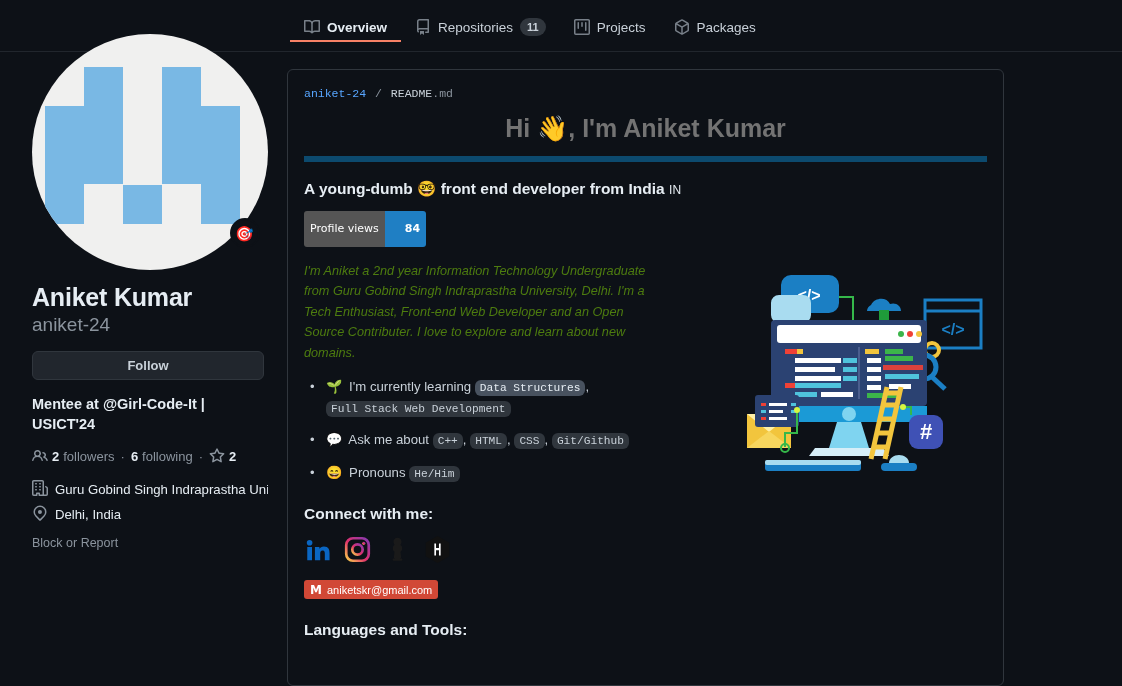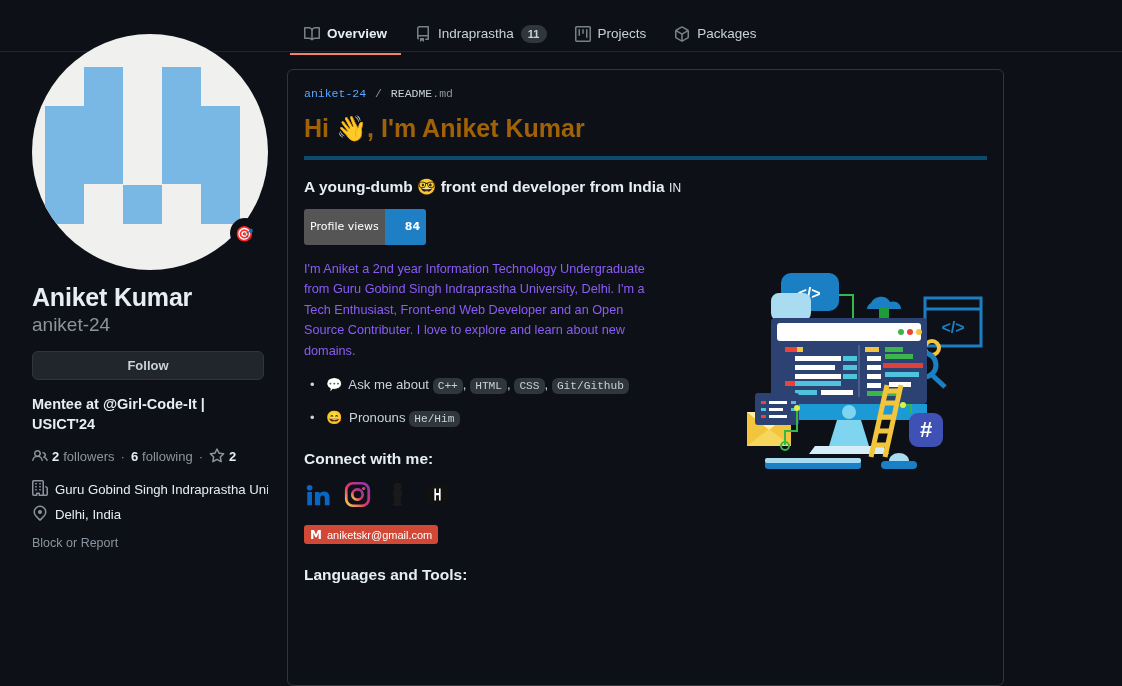--- a/index.html
+++ b/index.html
@@ -14,21 +14,21 @@
   
   .nav-bar {
     position: absolute; top: 0; left: 0;
     width: 1122px; height: 52px;
     border-bottom: 1px solid #21262d;
     display: flex; align-items: flex-start;
     padding-left: 290px;
   }
   .nav-tab {
     display: flex; align-items: center; gap: 7px;
-    height: 55px; padding: 0 14px;
+    height: 42px; padding: 0 14px;
     color: #c9d1d9; font-size: 13.5px;
     border-bottom: 2px solid transparent;
     cursor: pointer; white-space: nowrap;
     padding-top: 14px;
   }
   .nav-tab.active { border-bottom-color: #f78166; font-weight: 600; color: #e6edf3; }
   .nav-tab .tabicon { display: inline-flex; width: 16px; height: 16px; opacity: .85; }
   .nav-tab .tabicon svg { width: 16px; height: 16px; fill: #8b949e; }
   .counter {
     background: #30363d; color: #c9d1d9;
@@ -103,23 +103,23 @@
   .crumb {
     font-family: "Liberation Mono", monospace;
     font-size: 11.5px; color: #8b949e; margin-bottom: 12px;
   }
   .crumb .owner { color: #58a6ff; }
   .crumb .sep { color: #8b949e; margin: 0 2px; }
   .crumb .file { color: #c9d1d9; }
   .crumb .file .ext { color: #8b949e; }
 
   h1.title {
-    color: #a16207;
+    text-align: center; color: #737373;
     font-size: 25px; font-weight: 600; line-height: 1.3;
-    padding-bottom: 11px; border-bottom: 4px solid #0c4a6e;
+    padding-bottom: 11px; border-bottom: 6px solid #0c4a6e;
     margin-bottom: 18px;
   }
   .subtitle {
     color: #e6edf3;
     font-size: 15.5px; font-weight: 700; margin-bottom: 13px;
   }
   .subtitle .flag { font-size: 12px; font-weight: 400; letter-spacing: .3px; }
 
   .badge-pair {
     display: inline-flex; height: 36px; border-radius: 3px;
@@ -127,21 +127,21 @@
     font-family: "DejaVu Sans", sans-serif;
   }
   .badge-pair .bl, .badge-pair .br {
     display: flex; align-items: center; padding: 0 6px; color: #fff;
   }
   .badge-pair .bl { background: #555; }
   .badge-pair .br { background: #1f7fc4; font-weight: 600; padding-left: 20px; }
 
   .readme-body { position: relative; }
   .intro-para {
-    color: #8b5cf6;
+    font-style: italic; color: #4d7c0f;
     font-size: 12.7px; line-height: 1.62;
     max-width: 360px;
   }
   ul.facts { list-style: none; margin-top: 14px; max-width: 360px; }
   ul.facts li {
     position: relative; padding-left: 22px;
     color: #c9d1d9; font-size: 13.2px;
     line-height: 1.55; margin-bottom: 12px;
   }
   ul.facts li::before {
@@ -192,21 +192,21 @@
     </span>
     <span>Overview</span>
   </div>
 
   <div class="nav-tab">
     <span class="tabicon">
       <svg viewBox="0 0 16 16">
           <path d="M2 2.5A2.5 2.5 0 0 1 4.5 0h8.75a.75.75 0 0 1 .75.75v12.5a.75.75 0 0 1-.75.75h-2.5a.75.75 0 0 1 0-1.5h1.75v-2h-8a1 1 0 0 0-.714 1.7.75.75 0 1 1-1.072 1.05A2.495 2.495 0 0 1 2 11.5Zm10.5-1h-8a1 1 0 0 0-1 1v6.708A2.486 2.486 0 0 1 4.5 9h8ZM5 12.25a.25.25 0 0 1 .25-.25h3.5a.25.25 0 0 1 .25.25v3.25a.25.25 0 0 1-.4.2l-1.45-1.087a.249.249 0 0 0-.3 0L5.4 15.7a.25.25 0 0 1-.4-.2Z"></path>
         </svg>
     </span>
-    <span>Indraprastha</span>
+    <span>Repositories</span>
     <span class="counter">11</span>
   </div>
 
   <div class="nav-tab">
     <span class="tabicon">
       <svg viewBox="0 0 16 16">
           <path d="M1.75 0h12.5C15.216 0 16 .784 16 1.75v12.5A1.75 1.75 0 0 1 14.25 16H1.75A1.75 1.75 0 0 1 0 14.25V1.75C0 .784.784 0 1.75 0ZM1.5 1.75v12.5c0 .138.112.25.25.25h12.5a.25.25 0 0 0 .25-.25V1.75a.25.25 0 0 0-.25-.25H1.75a.25.25 0 0 0-.25.25ZM11.75 3a.75.75 0 0 1 .75.75v7.5a.75.75 0 0 1-1.5 0v-7.5a.75.75 0 0 1 .75-.75Zm-8.25.75a.75.75 0 0 1 1.5 0v5.5a.75.75 0 0 1-1.5 0ZM8 3a.75.75 0 0 1 .75.75v3.5a.75.75 0 0 1-1.5 0v-3.5A.75.75 0 0 1 8 3Z"></path>
         </svg>
     </span>
     <span>Projects</span>
@@ -426,20 +426,26 @@
         <rect x="170" y="148" width="34" height="34" rx="9" fill="#3f51b5"></rect>
         <text x="187" y="172" font-family="Liberation Sans, sans-serif" font-size="22" font-weight="700" fill="#fff" text-anchor="middle">#</text>
         <path d="M164 140h8v8" stroke="#35b84a" stroke-width="2" fill="none"></path>
         <circle cx="164" cy="140" r="3" fill="#d7f542"></circle>
       </svg>
     </div>
 
     <p class="intro-para">I'm Aniket a 2nd year Information Technology Undergraduate from Guru Gobind Singh Indraprastha University, Delhi. I'm a Tech Enthusiast, Front-end Web Developer and an Open Source Contributer. I love to explore and learn about new domains.</p>
 
     <ul class="facts">
+      <li>
+        <span class="emo">🌱</span>
+        <span>I'm currently learning</span>
+        <code class="chip hl">Data Structures</code><span>,</span>
+        <code class="chip">Full Stack Web Development</code>
+      </li>
       <li>
         <span class="emo">💬</span>
         <span>Ask me about</span>
         <code class="chip">C++</code><span>,</span>
         <code class="chip">HTML</code><span>,</span>
         <code class="chip">CSS</code><span>,</span>
         <code class="chip">Git/Github</code>
       </li>
       <li>
         <span class="emo">😄</span>

